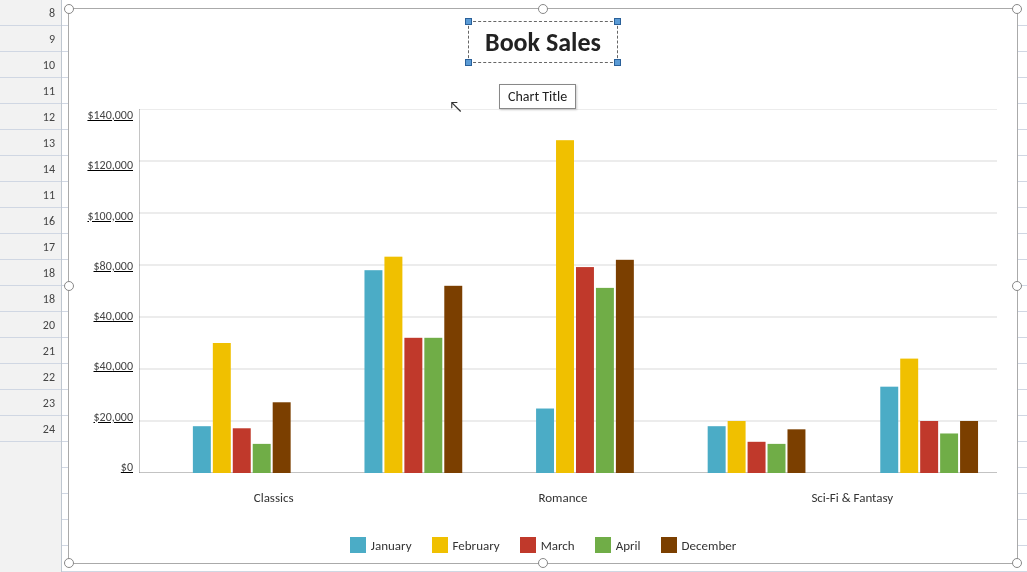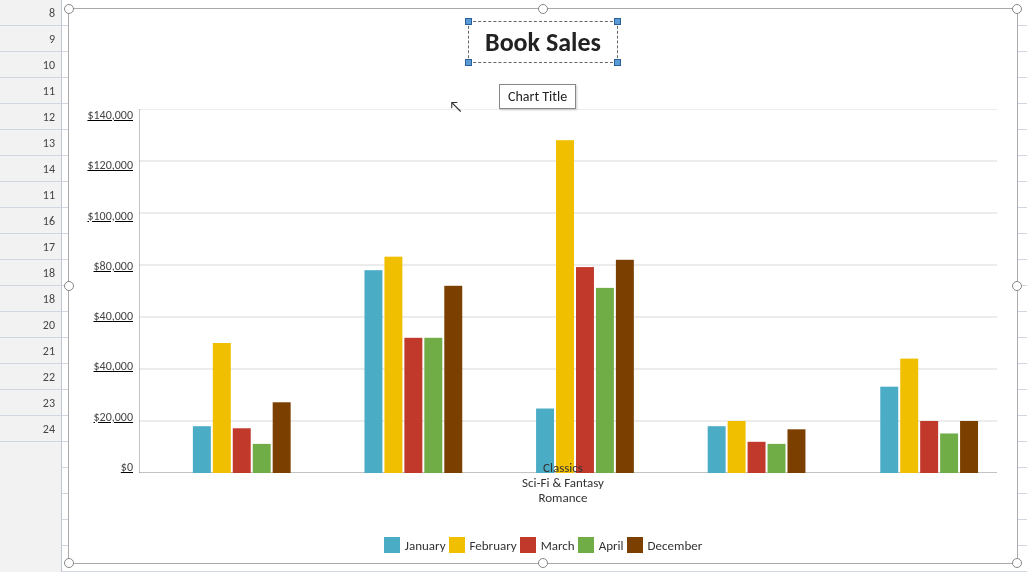--- a/index.html
+++ b/index.html
@@ -156,38 +156,37 @@
     }
 
     
     .x-labels {
       position: absolute;
       bottom: 58px;
       left: 60px;
       right: 20px;
       display: flex;
       justify-content: space-between;
-      flex-direction: column;
     }
 
     .x-label {
       font-size: 13px;
       color: #333;
       text-align: center;
       flex: 1;
     }
 
     
     .legend {
       position: absolute;
       bottom: 10px;
       left: 0; right: 0;
       display: flex;
       justify-content: center;
-      gap: 3px;
+      gap: 20px;
       align-items: center;
     }
 
     .legend-item {
       display: flex;
       align-items: center;
       gap: 5px;
       font-size: 13px;
       color: #333;
     }
@@ -325,22 +324,22 @@
 
     <rect x="743" y="267" width="18" height="83" fill="#4bacc6"></rect>
     <rect x="763" y="240" width="18" height="110" fill="#f0c000"></rect>
     <rect x="783" y="300" width="18" height="50" fill="#c0392b"></rect>
     <rect x="803" y="312" width="18" height="38" fill="#70ad47"></rect>
     <rect x="823" y="300" width="18" height="50" fill="#7b3f00"></rect>
   </svg>
 
   <div class="x-labels">
     <span class="x-label">Classics</span>
+    <span class="x-label">Romance</span>
     <span class="x-label">Sci-Fi &amp; Fantasy</span>
-    <span class="x-label">Romance</span>
   </div>
 
   <div class="legend">
     <div class="legend-item">
       <div class="legend-swatch" style="background:#4bacc6;"></div>
       <span>January</span>
     </div>
     <div class="legend-item">
       <div class="legend-swatch" style="background:#f0c000;"></div>
       <span>February</span>

